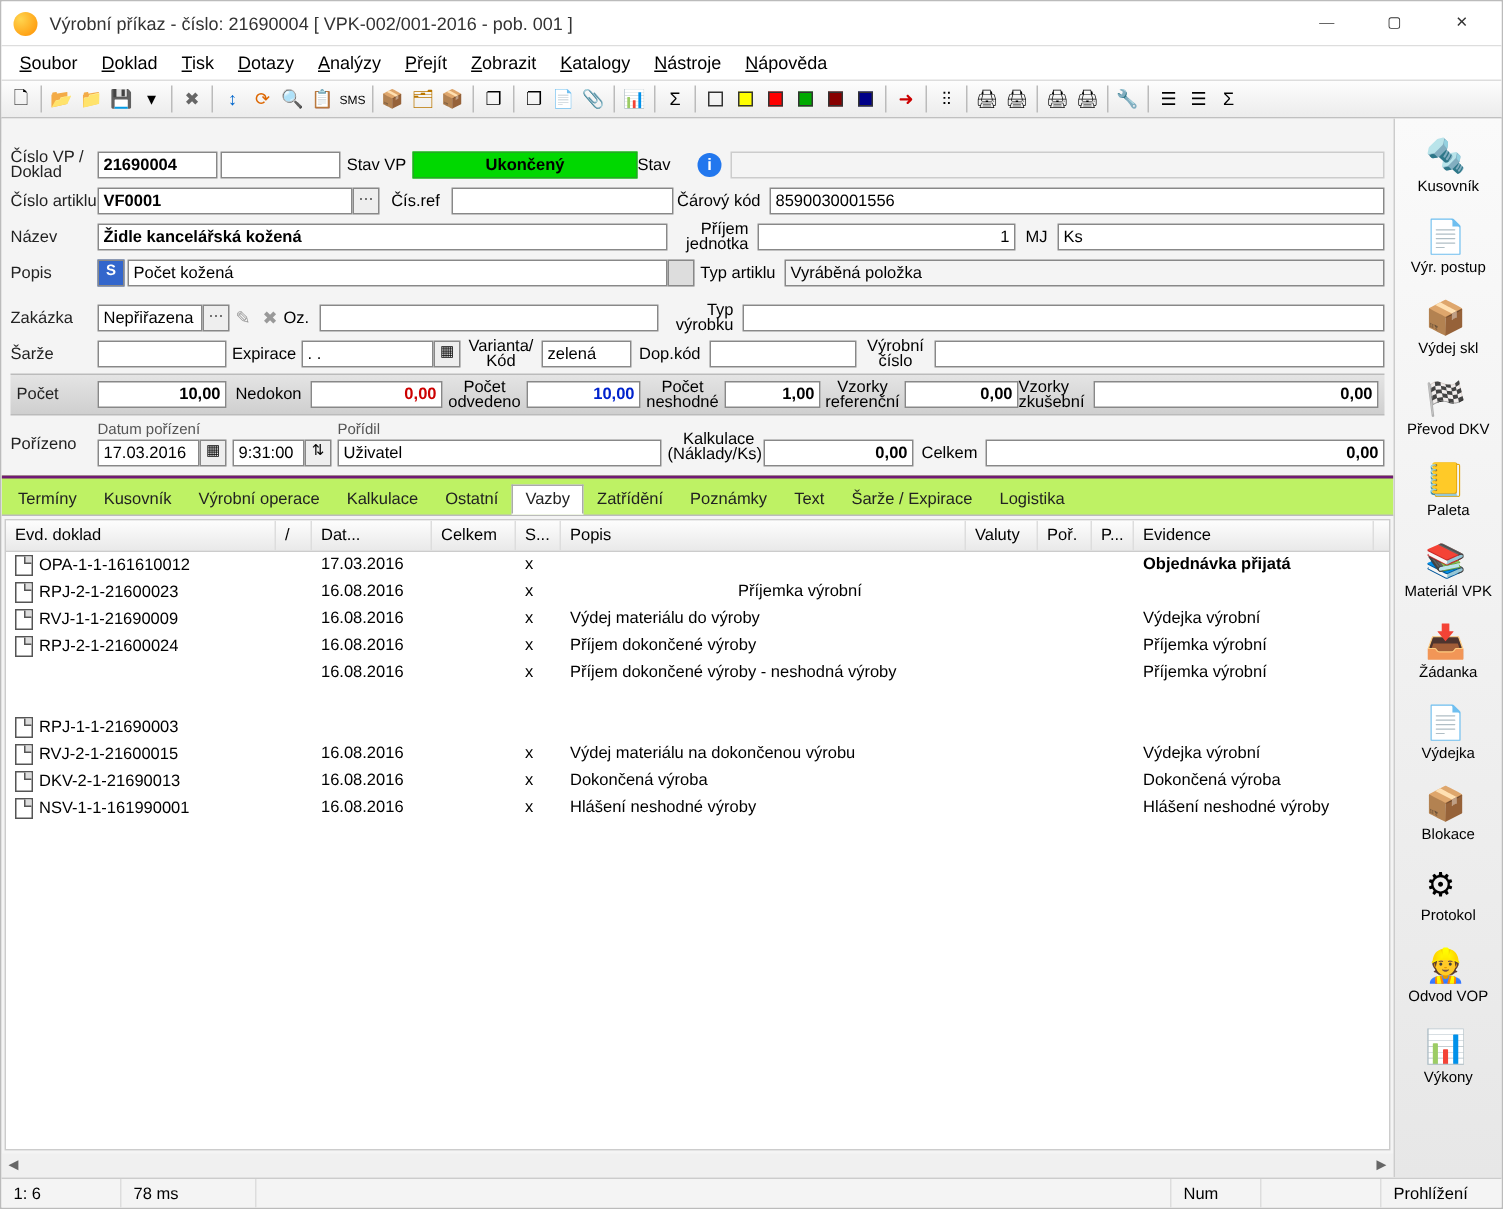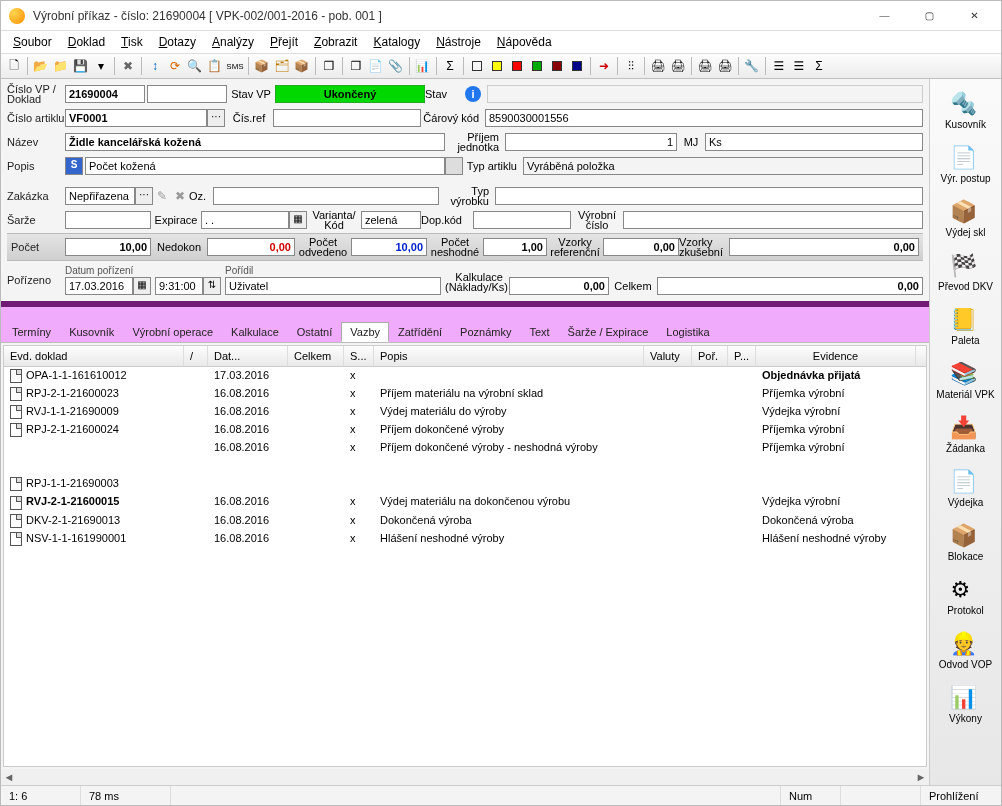--- a/index.html
+++ b/index.html
@@ -11,31 +11,31 @@
   .titlebar .winbtns { display: flex; }
   .winbtn { width: 45px; height: 28px; text-align: center; line-height: 28px; font-family: "Segoe UI Symbol"; font-size: 10px; color: #333; }
   .menubar { display: flex; padding: 2px 4px; border-bottom: 1px solid #ddd; background: #fff; }
   .menuitem { padding: 2px 8px; font-size: 12px; cursor: pointer; }
   .menuitem .u { text-decoration: underline; }
   .toolbar { display: flex; align-items: center; padding: 3px 4px; gap: 2px; border-bottom: 1px solid #c0c0c0; background: linear-gradient(#fdfdfd,#ececec); }
   .tbtn { width: 18px; height: 18px; display: inline-flex; align-items: center; justify-content: center; font-size: 12px; border: 1px solid transparent; }
   .tsep { width: 1px; height: 18px; background: #bbb; margin: 0 2px; }
   .body { flex: 1; display: flex; overflow: hidden; }
   .main { flex: 1; display: flex; flex-direction: column; overflow: hidden; background: #f4f4f4; }
-  .form { padding: 4px 6px; background: #f4f4f4; }
+  .form { padding: 4px 6px; background: #f4f4f4; margin-top: 16px; }
   .row { display: flex; align-items: center; min-height: 22px; margin-bottom: 2px; }
   .lbl { width: 58px; font-size: 11px; color: #222; }
   .field { height: 18px; border: 1px solid #888; background: #fff; padding: 0 3px; line-height: 16px; font-size: 11px; }
   .field.bold { font-weight: bold; }
   .field.right { text-align: right; }
   .stav-green { background: #00d800; color: #000; border: 1px solid #2a2; text-align: center; font-weight: bold; height: 18px; line-height: 16px; }
   .info-icon { width: 16px; height: 16px; border-radius: 8px; background: #2277ee; color: #fff; font-weight: bold; text-align: center; line-height: 16px; font-size: 11px; display: inline-block; margin-left: 6px; }
   .btn-dots { width: 18px; height: 18px; border: 1px solid #888; background: #eee; text-align: center; line-height: 14px; font-size: 10px; }
   .greyband { background: linear-gradient(#e4e4e4,#cfcfcf); padding: 3px 0; border-top: 1px solid #bbb; border-bottom: 1px solid #bbb; }
-  .tabsbar { border-top: 6px solid #701a75; display: flex; background: #f0abfc; padding: 15px 2px 0 2px; border-bottom: 1px solid #bbb; }
+  .tabsbar { border-top: 2px solid #701a75; display: flex; background: #bef264; padding: 4px 2px 0 2px; border-bottom: 1px solid #bbb; }
   .tab { padding: 3px 8px; font-size: 11px; border: 1px solid transparent; cursor: pointer; color: #222; }
   .tab.active { background: #fff; border: 1px solid #aaa; border-bottom-color: #fff; }
   .tablewrap { flex: 1; background: #fff; overflow: hidden; position: relative; margin: 2px; border: 1px solid #ccc; }
   .thead { display: flex; background: linear-gradient(#fdfdfd,#e9e9e9); border-bottom: 1px solid #ccc; }
   .th { padding: 4px 6px; font-size: 11px; border-right: 1px solid #ddd; }
   .tbody { overflow-y: auto; height: calc(100% - 22px);}
   .trow { display: flex; padding: 1px 0; }
   .td { padding: 1px 6px; font-size: 11px; overflow: hidden; white-space: nowrap; }
   .docicon { width: 12px; height: 14px; display: inline-block; border: 1px solid #555; background: #fff; margin-right: 4px; vertical-align: middle; position:relative; }
   .docicon::after { content:""; position:absolute; right:0; top:0; width:4px; height:4px; background:#ddd; border-left:1px solid #555; border-bottom:1px solid #555;}
@@ -154,21 +154,21 @@
           <div class="field" style="width:80px; margin-left:2px"></div>
           <div style="width:48px; text-align:center">Stav VP</div>
           <div class="stav-green" style="width:150px">Ukončený</div>
           <div style="width:34px; text-align:left">Stav</div>
           <span class="info-icon">i</span>
           <div class="field" style="flex:1; margin-left:6px; background:#f4f4f4; border-color:#ccc"></div>
         </div>
 
         <div class="row">
           <div class="lbl">Číslo artiklu</div>
-          <div class="field bold" style="width:142px">VF0001</div>
+          <div class="field bold" style="width:170px">VF0001</div>
           <div class="btn-dots">···</div>
           <div style="width:48px; text-align:center">Čís.ref</div>
           <div class="field" style="width:148px"></div>
           <div style="width:64px; text-align:right; padding-right:6px">Čárový kód</div>
           <div class="field" style="flex:1">8590030001556</div>
         </div>
 
         <div class="row">
           <div class="lbl">Název</div>
           <div class="field bold" style="width:380px">Židle kancelářská kožená</div>
@@ -202,21 +202,21 @@
         </div>
 
         <div class="row">
           <div class="lbl">Šarže</div>
           <div class="field" style="width:86px"></div>
           <div style="width:50px; text-align:center">Expirace</div>
           <div class="field" style="width:88px">.  .</div>
           <div class="btn-dots">▦</div>
           <div style="width:54px; text-align:center; line-height:10px">Varianta/ Kód</div>
           <div class="field" style="width:60px">zelená</div>
-          <div style="width:52px; padding-right:6px">Dop.kód</div>
+          <div style="width:52px; text-align:right; padding-right:6px">Dop.kód</div>
           <div class="field" style="width:98px"></div>
           <div style="width:52px; text-align:center; line-height:10px">Výrobní číslo</div>
           <div class="field" style="flex:1"></div>
         </div>
 
         <div class="row greyband">
           <div class="lbl" style="padding-left:4px">Počet</div>
           <div class="field bold right" style="width:86px">10,00</div>
           <div style="width:56px; text-align:center">Nedokon</div>
           <div class="field right red" style="width:88px">0,00</div>
@@ -270,42 +270,41 @@
         <div class="thead" id="thead">
             <div class="th" style="width: 180px;">Evd. doklad</div>
             <div class="th" style="width: 24px;">/</div>
             <div class="th" style="width: 80px;">Dat...</div>
             <div class="th" style="width: 56px;">Celkem</div>
             <div class="th" style="width: 30px;">S...</div>
             <div class="th" style="width: 270px;">Popis</div>
             <div class="th" style="width: 48px;">Valuty</div>
             <div class="th" style="width: 36px;">Poř.</div>
             <div class="th" style="width: 28px;">P...</div>
-            <div class="th" style="width: 160px; text-align: center;">Evidence</div>
+            <div class="th" style="width: 160px;">Evidence</div>
           </div>
         <div class="tbody" id="tbody">
             <div class="trow">
               <div class="td" style="width: 180px;"><span class="docicon"></span>OPA-1-1-161610012</div>
               <div class="td" style="width: 24px;"></div>
               <div class="td" style="width: 80px;">17.03.2016</div>
               <div class="td" style="width: 56px;"></div>
               <div class="td" style="width: 30px;">x</div>
               <div class="td" style="width: 270px;"></div>
               <div class="td" style="width: 48px;"></div>
               <div class="td" style="width: 36px;"></div>
               <div class="td" style="width: 28px;"></div>
               <div class="td" style="width: 160px; font-weight: bold;">Objednávka přijatá</div>
             </div>
             <div class="trow">
               <div class="td" style="width: 180px;"><span class="docicon"></span>RPJ-2-1-21600023</div>
               <div class="td" style="width: 24px;"></div>
               <div class="td" style="width: 80px;">16.08.2016</div>
               <div class="td" style="width: 56px;"></div>
               <div class="td" style="width: 30px;">x</div>
-              <div class="td" style="width: 270px;">Příjem materiálu na výrobní sklad</div>
               <div class="td" style="width: 48px;"></div>
               <div class="td" style="width: 36px;"></div>
               <div class="td" style="width: 28px;"></div>
               <div class="td" style="width: 160px;">Příjemka výrobní</div>
             </div>
             <div class="trow">
               <div class="td" style="width: 180px;"><span class="docicon"></span>RVJ-1-1-21690009</div>
               <div class="td" style="width: 24px;"></div>
               <div class="td" style="width: 80px;">16.08.2016</div>
               <div class="td" style="width: 56px;"></div>
@@ -334,21 +333,21 @@
               <div class="td" style="width: 80px;">16.08.2016</div>
               <div class="td" style="width: 56px;"></div>
               <div class="td" style="width: 30px;">x</div>
               <div class="td" style="width: 270px;">Příjem dokončené výroby - neshodná výroby</div>
               <div class="td" style="width: 48px;"></div>
               <div class="td" style="width: 36px;"></div>
               <div class="td" style="width: 28px;"></div>
               <div class="td" style="width: 160px;">Příjemka výrobní</div>
             </div>
             <div class="trow">
-              <div class="td" style="width: 180px; font-weight: bold;"><span class="docicon"></span>RVJ-2-1-21600015</div>
+              <div class="td" style="width: 180px;"><span class="docicon"></span>RVJ-2-1-21600015</div>
               <div class="td" style="width: 24px;"></div>
               <div class="td" style="width: 80px;">16.08.2016</div>
               <div class="td" style="width: 56px;"></div>
               <div class="td" style="width: 30px;">x</div>
               <div class="td" style="width: 270px;">Výdej materiálu na dokončenou výrobu</div>
               <div class="td" style="width: 48px;"></div>
               <div class="td" style="width: 36px;"></div>
               <div class="td" style="width: 28px;"></div>
               <div class="td" style="width: 160px;">Výdejka výrobní</div>
             </div>

